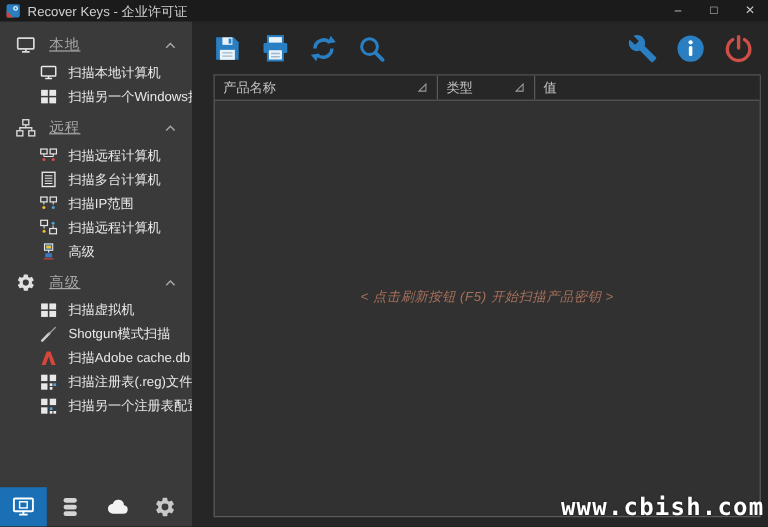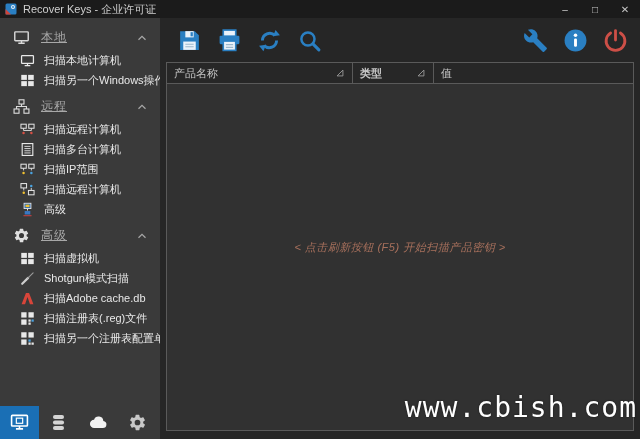--- a/index.html
+++ b/index.html
@@ -29,21 +29,21 @@
   .section { margin-bottom:4px; }
   .section-header {
     height:25px; display:flex; align-items:center;
     padding:0 12px 0 13px; color:#a8a8a8; font-size:12px;text-decoration:underline;
   }
   .section-header .s-ico { width:17px; height:17px; display:flex; }
   .section-header .s-label { margin-left:11px; letter-spacing:1px; }
   .section-header .chev { margin-left:auto; width:12px; height:12px; display:flex; }
   .item {
     height:20px; display:flex; align-items:center;
-    padding-left:20px; color:#e8e8e8; font-size:11px; cursor:default;
+    padding-left:33px; color:#e8e8e8; font-size:11px; cursor:default;
   }
   .item .i-ico { width:15px; height:15px; display:flex; flex-shrink:0; }
   .item .i-label { margin-left:9px; white-space:nowrap; }
   .bottom-tabs {
     position:absolute; bottom:0; left:0; width:160px; height:33px;
     display:flex; align-items:stretch;
   }
   .btab { width:40px; display:flex; align-items:center; justify-content:center; }
   .btab.selected { background:#1a6fb5; }
   .btab.last { margin-left:auto; margin-right:3px; }
@@ -51,40 +51,40 @@
   
   .main { flex:1; display:flex; flex-direction:column; background:#262626; position:relative; }
   .toolbar {
     height:44px; display:flex; align-items:center;
     padding:0 12px 0 16px; gap:14px; flex-shrink:0;
   }
   .tbtn { width:26px; height:26px; display:flex; align-items:center; justify-content:center; }
   .tbtn svg { width:25px; height:25px; }
   .tb-spacer { flex:1; }
   .table-wrap {
-    margin:0 6px 8px 6px; flex:1; border:1px solid #5a5a5a;
+    margin:0 6px 8px 18px; flex:1; border:1px solid #5a5a5a;
     background:#313131; display:flex; flex-direction:column; min-height:0;
   }
   .thead { display:flex; height:21px; background:#272727; border-bottom:1px solid #5a5a5a; flex-shrink:0; }
   .th {
     display:flex; align-items:center; padding:0 7px;
     color:#c6c6c6; font-size:11px; border-right:1px solid #5a5a5a;
   }
-  .th.c1 { width:186px; } .th.c2 { width:81px;font-weight:bold; } .th.c3 { flex:1; border-right:none; }
+  .th.c1 { width:186px; } .th.c2 { width:81px; } .th.c3 { flex:1; border-right:none; }
   .sort { margin-left:auto; width:10px; height:10px; display:flex; }
   .tbody { flex:1; position:relative;font-style:italic; }
   .empty-msg {
     position:absolute; top:45%; left:0; width:100%; text-align:center;
     color:#a8705c; font-size:11px; letter-spacing:0.5px;
   }
   
   .watermark {
-    position:absolute; right:3px; bottom:15px; z-index:20;
+    position:absolute; right:3px; bottom:5px; z-index:20;
     color:#ffffff; font-family:"DejaVu Sans Mono",monospace;
-    font-size:28px; letter-spacing:1px; text-shadow:0 0 2px rgba(0,0,0,.6);
+    font-size:20px; letter-spacing:1px; text-shadow:0 0 2px rgba(0,0,0,.6);font-weight:bold;
   }
 </style>
 </head>
 <body>
 
 <div class="window">
 
   <div class="titlebar">
     <svg class="app-ico" viewBox="0 0 12 12">
       <rect x="0.5" y="0.5" width="11" height="11" rx="1.5" fill="#2a7fc2"></rect>

